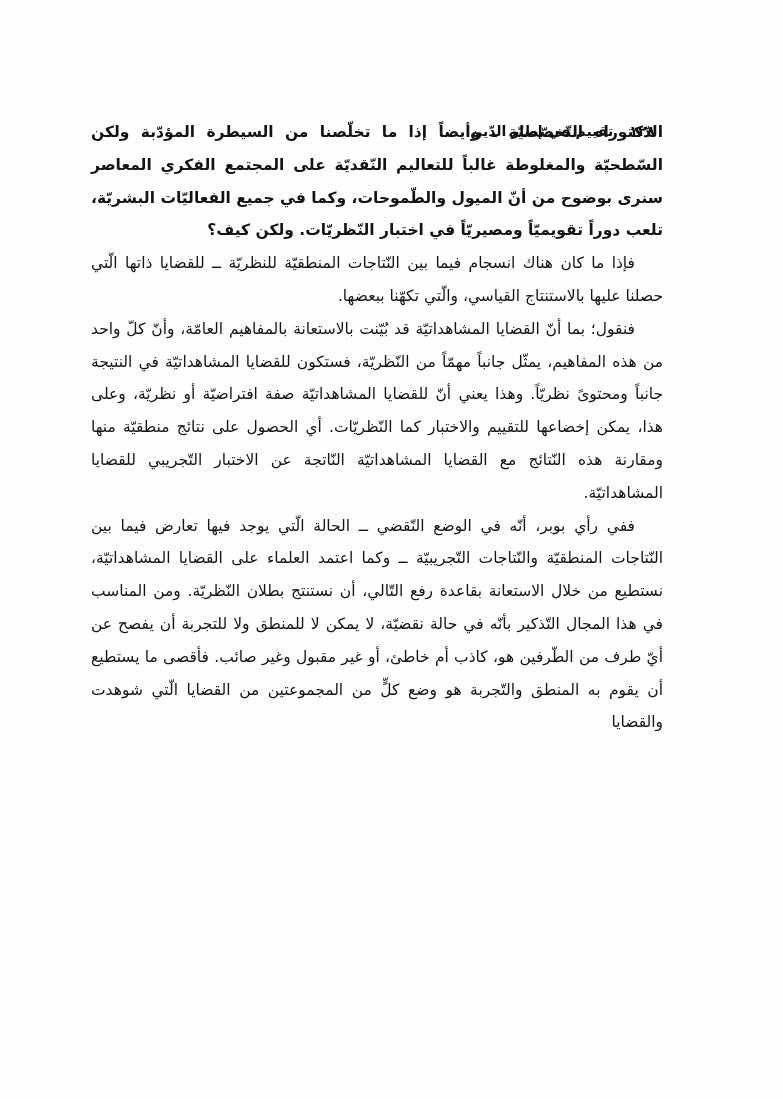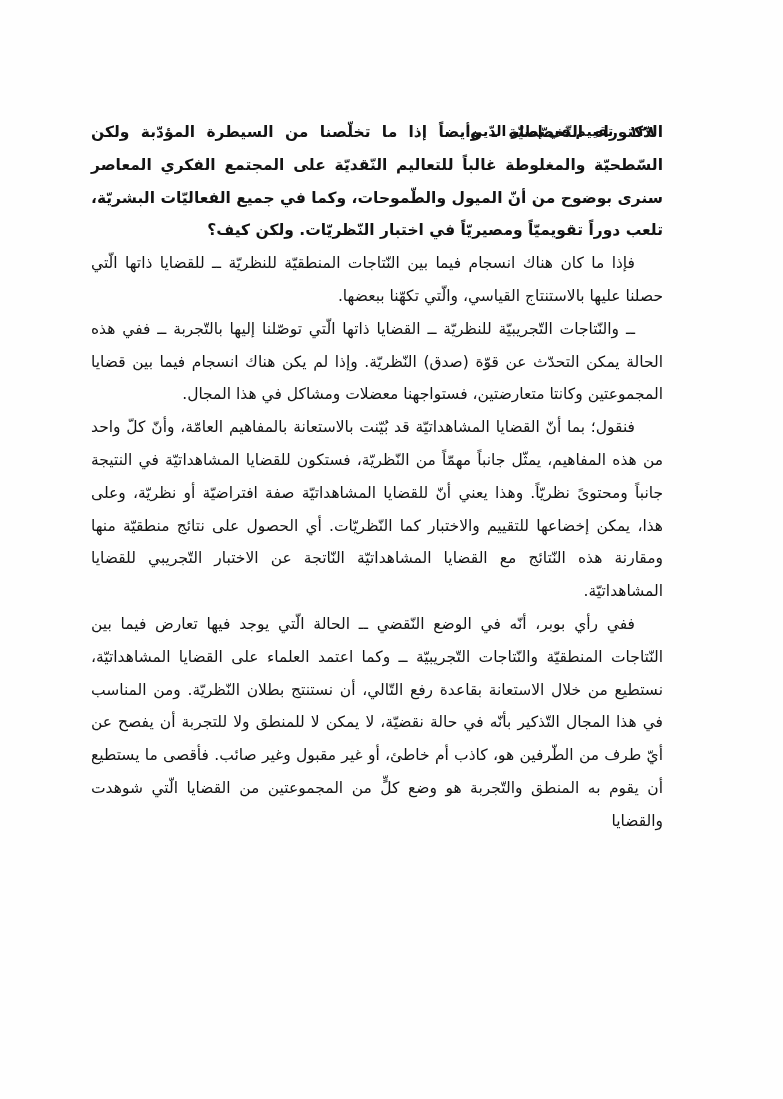--- a/index.html
+++ b/index.html
@@ -59,18 +59,17 @@
 <div class="page">
 
   <div class="running-header">
     <span class="page-number">١٢٨</span>
     <span class="book-title">تقييم في إطار الدّين</span>
   </div>
 
   <div class="body-text">
     <p class="flush">الدّكتوراه التّخصّصيّة ـ وأيضاً إذا ما تخلّصنا من السيطرة المؤدّبة ولكن السّطحيّة والمغلوطة غالباً للتعاليم النّقديّة على المجتمع الفكري المعاصر سنرى بوضوح من أنّ الميول والطّموحات، وكما في جميع الفعاليّات البشريّة، تلعب دوراً تقويميّاً ومصيريّاً في اختبار النّظريّات. ولكن كيف؟</p>
     <p>فإذا ما كان هناك انسجام فيما بين النّتاجات المنطقيّة للنظريّة ــ للقضايا ذاتها الّتي حصلنا عليها بالاستنتاج القياسي، والّتي تكهّنا ببعضها.</p>
-    <p>ــ والنّتاجات التّجريبيّة للنظريّة ــ القضايا ذاتها الّتي توصّلنا إليها بالتّجربة ــ ففي هذه الحالة يمكن التحدّث عن قوّة (صدق) النّظريّة. وإذا لم يكن هناك انسجام فيما بين قضايا المجموعتين وكانتا متعارضتين، فستواجهنا معضلات ومشاكل في هذا المجال.</p>
     <p>فنقول؛ بما أنّ القضايا المشاهداتيّة قد بُيّنت بالاستعانة بالمفاهيم العامّة، وأنّ كلّ واحد من هذه المفاهيم، يمثّل جانباً مهمّاً من النّظريّة، فستكون للقضايا المشاهداتيّة في النتيجة جانباً ومحتوىً نظريّاً. وهذا يعني أنّ للقضايا المشاهداتيّة صفة افتراضيّة أو نظريّة، وعلى هذا، يمكن إخضاعها للتقييم والاختبار كما النّظريّات. أي الحصول على نتائج منطقيّة منها ومقارنة هذه النّتائج مع القضايا المشاهداتيّة النّاتجة عن الاختبار التّجريبي للقضايا المشاهداتيّة.</p>
     <p>ففي رأي بوبر، أنّه في الوضع النّقضي ــ الحالة الّتي يوجد فيها تعارض فيما بين النّتاجات المنطقيّة والنّتاجات التّجريبيّة ــ وكما اعتمد العلماء على القضايا المشاهداتيّة، نستطيع من خلال الاستعانة بقاعدة رفع التّالي، أن نستنتج بطلان النّظريّة. ومن المناسب في هذا المجال التّذكير بأنّه في حالة نقضيّة، لا يمكن لا للمنطق ولا للتجربة أن يفصح عن أيّ طرف من الطّرفين هو، كاذب أم خاطئ، أو غير مقبول وغير صائب. فأقصى ما يستطيع أن يقوم به المنطق والتّجربة هو وضع كلٍّ من المجموعتين من القضايا الّتي شوهدت والقضايا</p>
   </div>
 
 </div>
 
 </body></html>

